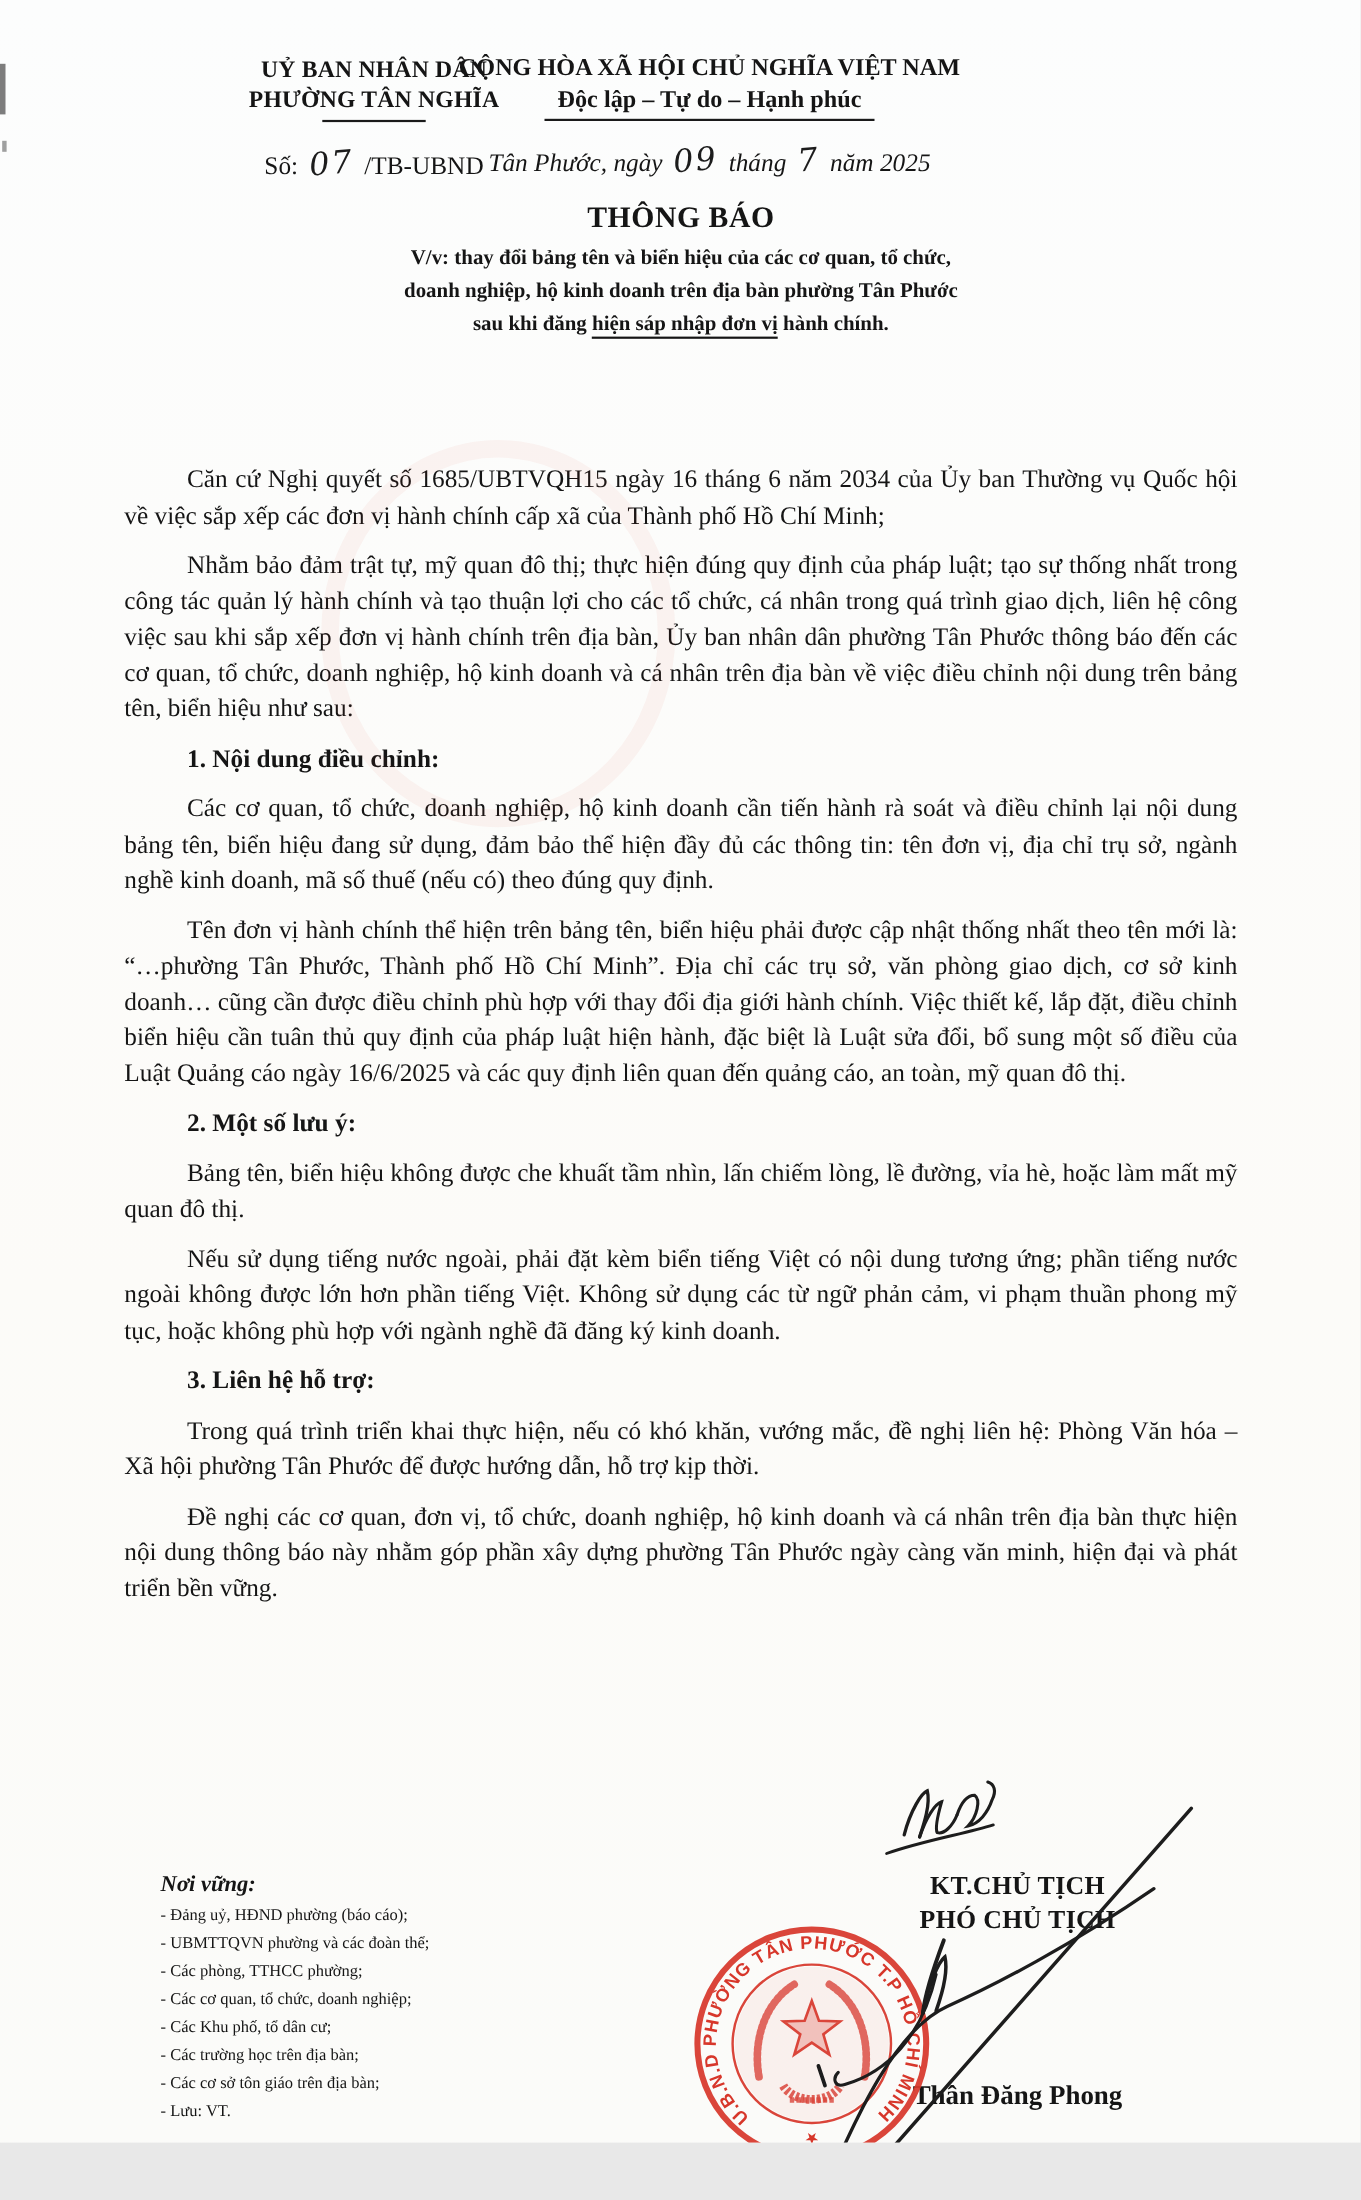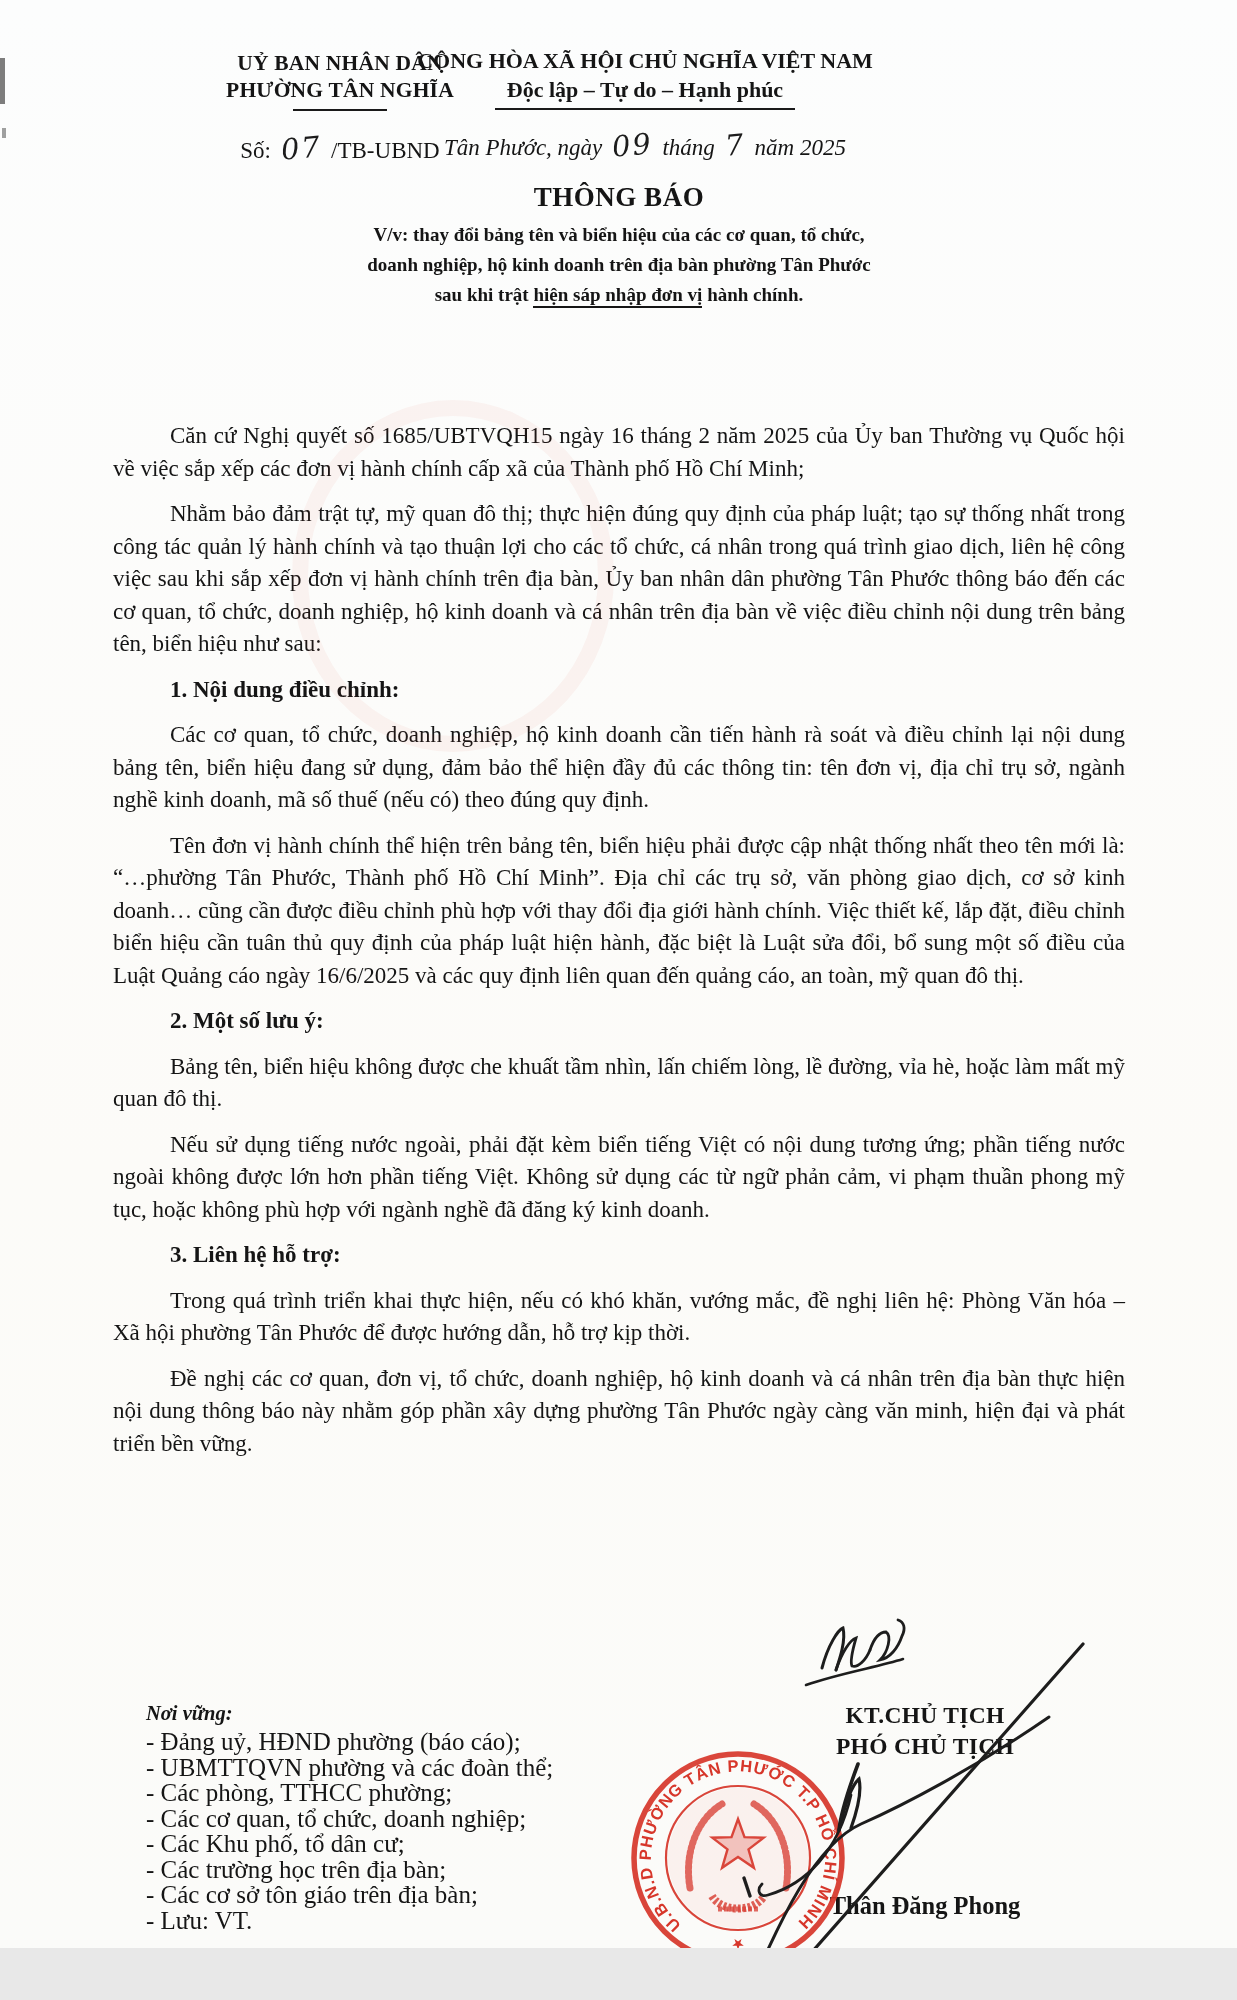--- a/index.html
+++ b/index.html
@@ -36,21 +36,21 @@
   .doc-title{text-align:center;font-weight:bold;font-size:27px;letter-spacing:.5px;}
   .doc-subtitle{text-align:center;font-weight:bold;font-size:19px;line-height:30px;margin-top:7px;}
   .u-part{border-bottom:2.5px solid #151515;padding-bottom:1px;}
   
   .body-blocks{margin-top:110px;font-size:23px;line-height:32.5px;}
   .bpara{text-align:justify;text-indent:57px;margin:0 0 13px 0;}
   .bheading{font-weight:bold;text-indent:57px;margin:2px 0 13px 0;}
   
   .recipients{position:absolute;left:146px;top:1702px;width:430px;}
   .recipients-title{font-weight:bold;font-style:italic;font-size:20.5px;margin-bottom:4px;}
-  .recipient-item{font-size:25px;line-height:25.5px;font-family:Liberation Serif, serif;}
+  .recipient-item{font-size:15px;line-height:25.5px;font-family:Liberation Serif, serif;}
   .sig-block{position:absolute;left:775px;top:1700px;width:300px;text-align:center;}
   .sig-title{font-weight:bold;font-size:23.5px;line-height:31px;letter-spacing:.3px;}
   .signer-name{font-weight:bold;font-size:24.5px;margin-top:130px;white-space:nowrap;}
   
   .stamp-svg{position:absolute;left:626px;top:1746px;}
   .ink-svg{position:absolute;left:0;top:0;pointer-events:none;}
   .ghost-ring{
     position:absolute;left:292px;top:400px;width:290px;height:320px;
     border:16px solid rgba(213,62,48,0.05);border-radius:50%;
   }
@@ -88,25 +88,25 @@
       <span class="hand">7</span>
       <span>năm 2025</span>
     </div>
   </div>
 
   <div class="content">
     <div class="doc-title">THÔNG BÁO</div>
     <div class="doc-subtitle">
       <div>V/v: thay đổi bảng tên và biển hiệu của các cơ quan, tổ chức,</div>
       <div>doanh nghiệp, hộ kinh doanh trên địa bàn phường Tân Phước</div>
-      <div><span>sau khi trật </span><span class="u-part">hiện sáp nhập đơn vị</span><span> hành chính.</span></div>
+      <div><span>sau khi đăng </span><span class="u-part">hiện sáp nhập đơn vị</span><span> hành chính.</span></div>
     </div>
 
     <div class="body-blocks" id="body-blocks">
-        <div class="bpara">Căn cứ Nghị quyết số 1685/UBTVQH15 ngày 16 tháng 2 năm 2025 của Ủy ban Thường vụ Quốc hội về việc sắp xếp các đơn vị hành chính cấp xã của Thành phố Hồ Chí Minh;</div>
+        <div class="bpara">Căn cứ Nghị quyết số 1685/UBTVQH15 ngày 16 tháng 6 năm 2034 của Ủy ban Thường vụ Quốc hội về việc sắp xếp các đơn vị hành chính cấp xã của Thành phố Hồ Chí Minh;</div>
         <div class="bpara">Nhằm bảo đảm trật tự, mỹ quan đô thị; thực hiện đúng quy định của pháp luật; tạo sự thống nhất trong công tác quản lý hành chính và tạo thuận lợi cho các tổ chức, cá nhân trong quá trình giao dịch, liên hệ công việc sau khi sắp xếp đơn vị hành chính trên địa bàn, Ủy ban nhân dân phường Tân Phước thông báo đến các cơ quan, tổ chức, doanh nghiệp, hộ kinh doanh và cá nhân trên địa bàn về việc điều chỉnh nội dung trên bảng tên, biển hiệu như sau:</div>
         <div class="bheading">1. Nội dung điều chỉnh:</div>
         <div class="bpara">Các cơ quan, tổ chức, doanh nghiệp, hộ kinh doanh cần tiến hành rà soát và điều chỉnh lại nội dung bảng tên, biển hiệu đang sử dụng, đảm bảo thể hiện đầy đủ các thông tin: tên đơn vị, địa chỉ trụ sở, ngành nghề kinh doanh, mã số thuế (nếu có) theo đúng quy định.</div>
         <div class="bpara">Tên đơn vị hành chính thể hiện trên bảng tên, biển hiệu phải được cập nhật thống nhất theo tên mới là: “…phường Tân Phước, Thành phố Hồ Chí Minh”. Địa chỉ các trụ sở, văn phòng giao dịch, cơ sở kinh doanh… cũng cần được điều chỉnh phù hợp với thay đổi địa giới hành chính. Việc thiết kế, lắp đặt, điều chỉnh biển hiệu cần tuân thủ quy định của pháp luật hiện hành, đặc biệt là Luật sửa đổi, bổ sung một số điều của Luật Quảng cáo ngày 16/6/2025 và các quy định liên quan đến quảng cáo, an toàn, mỹ quan đô thị.</div>
         <div class="bheading">2. Một số lưu ý:</div>
         <div class="bpara">Bảng tên, biển hiệu không được che khuất tầm nhìn, lấn chiếm lòng, lề đường, vỉa hè, hoặc làm mất mỹ quan đô thị.</div>
         <div class="bpara">Nếu sử dụng tiếng nước ngoài, phải đặt kèm biển tiếng Việt có nội dung tương ứng; phần tiếng nước ngoài không được lớn hơn phần tiếng Việt. Không sử dụng các từ ngữ phản cảm, vi phạm thuần phong mỹ tục, hoặc không phù hợp với ngành nghề đã đăng ký kinh doanh.</div>
         <div class="bheading">3. Liên hệ hỗ trợ:</div>
         <div class="bpara">Trong quá trình triển khai thực hiện, nếu có khó khăn, vướng mắc, đề nghị liên hệ: Phòng Văn hóa – Xã hội phường Tân Phước để được hướng dẫn, hỗ trợ kịp thời.</div>
         <div class="bpara">Đề nghị các cơ quan, đơn vị, tổ chức, doanh nghiệp, hộ kinh doanh và cá nhân trên địa bàn thực hiện nội dung thông báo này nhằm góp phần xây dựng phường Tân Phước ngày càng văn minh, hiện đại và phát triển bền vững.</div>

